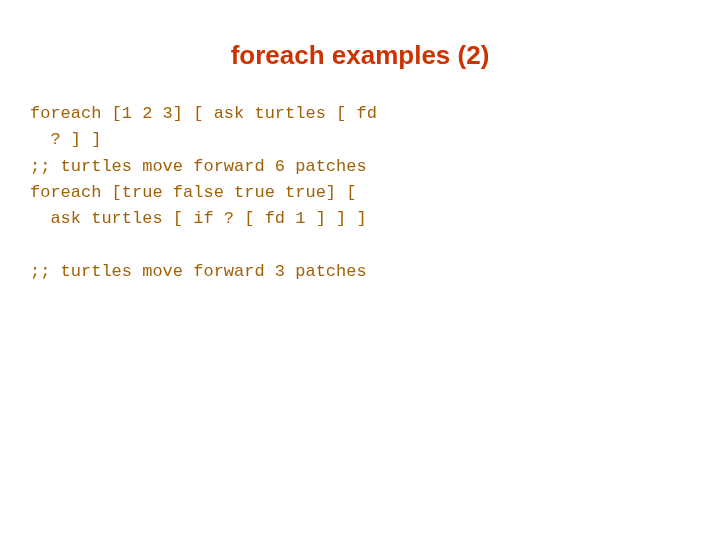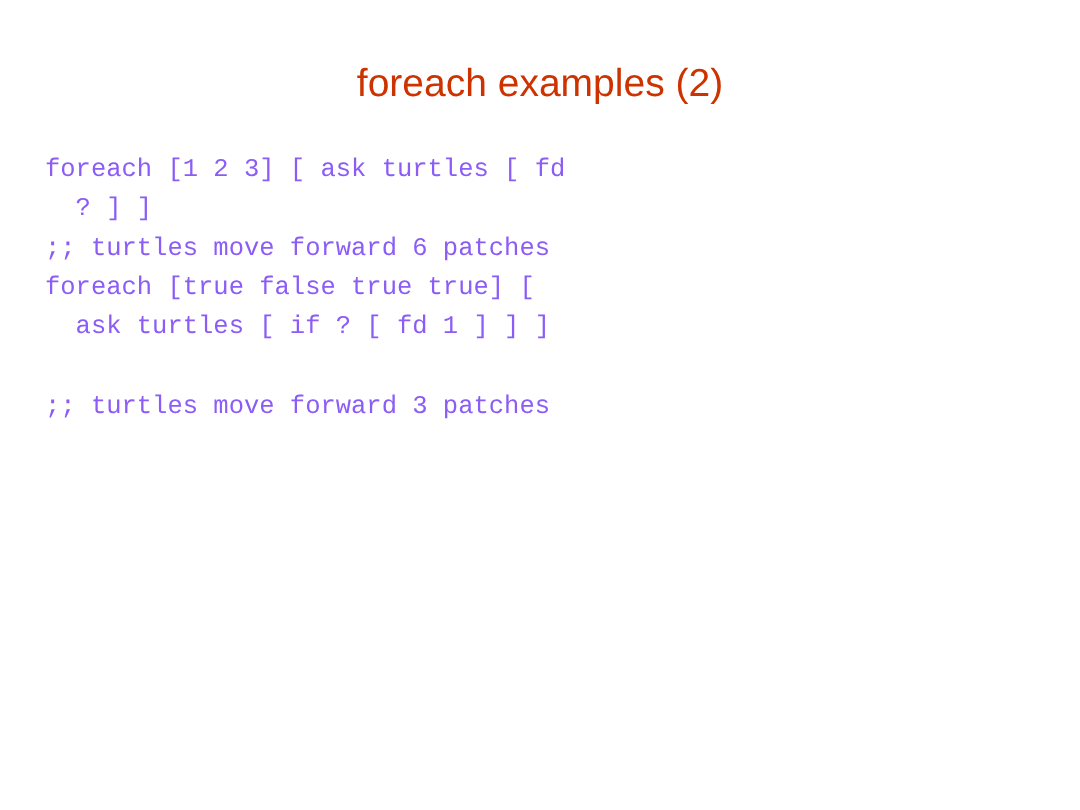--- a/index.html
+++ b/index.html
@@ -14,30 +14,30 @@
       background-color: #ffffff;
       font-family: Arial, sans-serif;
       display: flex;
       flex-direction: column;
       align-items: center;
       padding-top: 40px;
     }
 
     #title {
       font-size: 26px;
-      font-weight: normal;
+      font-weight: bold;
       color: #cc3300;
       margin-bottom: 30px;
       text-align: center;
     }
 
     #code-block {
       font-family: 'Courier New', Courier, monospace;
       font-size: 17px;
-      color: #8b5cf6;
+      color: #a16207;
       line-height: 1.55;
       white-space: pre;
       text-align: left;
       width: 660px;
     }
   </style>
 </head>
 <body>
 
 <div id="title">foreach examples (2)</div>

